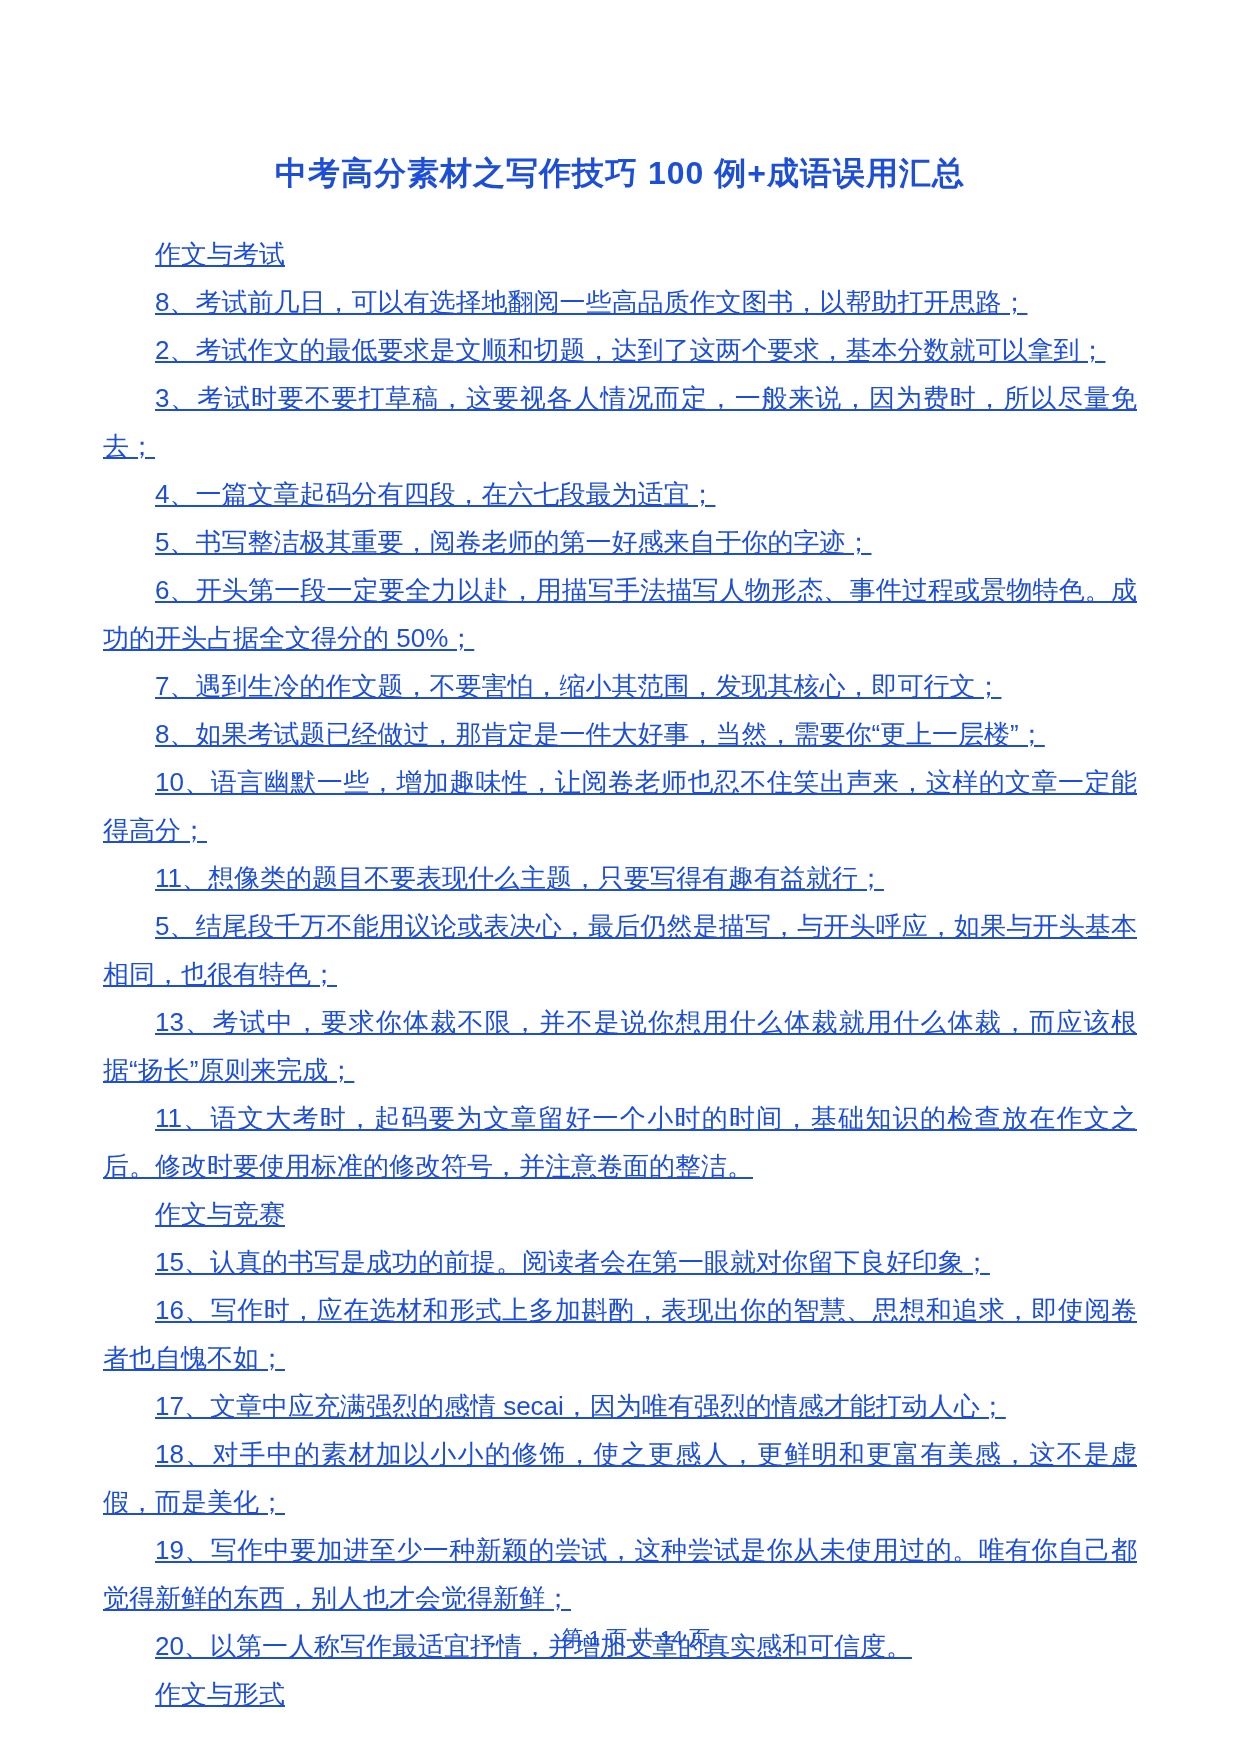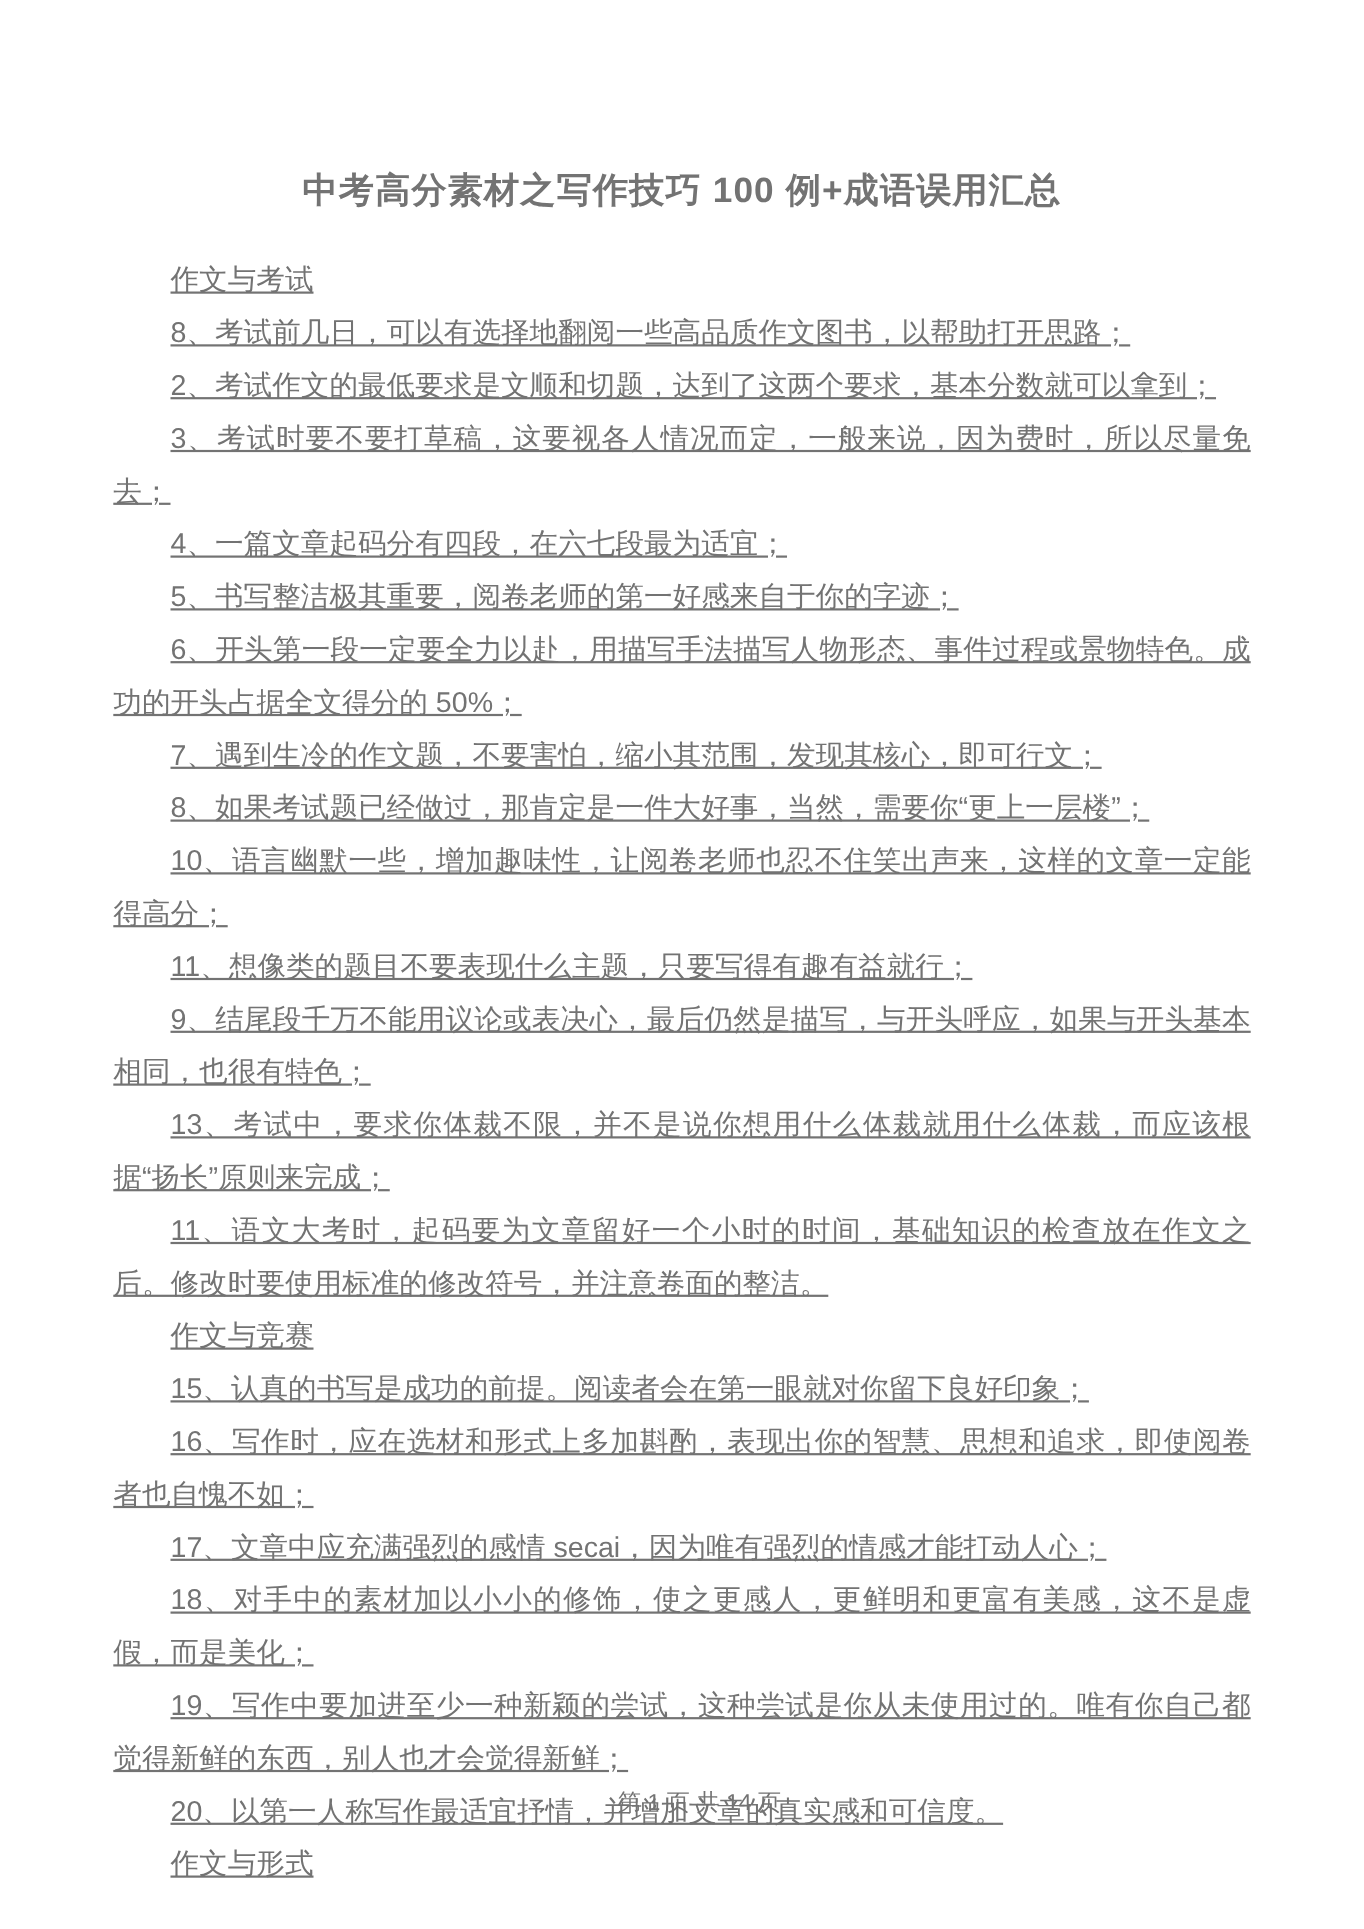--- a/index.html
+++ b/index.html
@@ -7,21 +7,21 @@
     padding: 0;
     background: #ffffff;
   }
   .page {
     position: relative;
     width: 1240px;
     height: 1754px;
     background: #ffffff;
     overflow: hidden;
     font-family: "Liberation Sans", sans-serif;
-    color: #737373;
+    color: #1d4ed8;
   }
   .doc-title {
     position: absolute;
     top: 152px;
     left: 0;
     width: 100%;
     text-align: center;
     font-size: 32px;
     font-weight: bold;
     letter-spacing: 1px;
@@ -64,21 +64,21 @@
       <p>8、考试前几日，可以有选择地翻阅一些高品质作文图书，以帮助打开思路；</p>
       <p>2、考试作文的最低要求是文顺和切题，达到了这两个要求，基本分数就可以拿到；</p>
       <p>3、考试时要不要打草稿，这要视各人情况而定，一般来说，因为费时，所以尽量免去；</p>
       <p>4、一篇文章起码分有四段，在六七段最为适宜；</p>
       <p>5、书写整洁极其重要，阅卷老师的第一好感来自于你的字迹；</p>
       <p>6、开头第一段一定要全力以赴，用描写手法描写人物形态、事件过程或景物特色。成功的开头占据全文得分的 50%；</p>
       <p>7、遇到生冷的作文题，不要害怕，缩小其范围，发现其核心，即可行文；</p>
       <p>8、如果考试题已经做过，那肯定是一件大好事，当然，需要你“更上一层楼”；</p>
       <p>10、语言幽默一些，增加趣味性，让阅卷老师也忍不住笑出声来，这样的文章一定能得高分；</p>
       <p>11、想像类的题目不要表现什么主题，只要写得有趣有益就行；</p>
-      <p>9、结尾段千万不能用议论或表决心，最后仍然是描写，与开头呼应，如果与开头基本相同，也很有特色；</p>
+      <p>5、结尾段千万不能用议论或表决心，最后仍然是描写，与开头呼应，如果与开头基本相同，也很有特色；</p>
       <p>13、考试中，要求你体裁不限，并不是说你想用什么体裁就用什么体裁，而应该根据“扬长”原则来完成；</p>
       <p>11、语文大考时，起码要为文章留好一个小时的时间，基础知识的检查放在作文之后。修改时要使用标准的修改符号，并注意卷面的整洁。</p>
       <p>作文与竞赛</p>
       <p>15、认真的书写是成功的前提。阅读者会在第一眼就对你留下良好印象；</p>
       <p>16、写作时，应在选材和形式上多加斟酌，表现出你的智慧、思想和追求，即使阅卷者也自愧不如；</p>
       <p>17、文章中应充满强烈的感情 secai，因为唯有强烈的情感才能打动人心；</p>
       <p>18、对手中的素材加以小小的修饰，使之更感人，更鲜明和更富有美感，这不是虚假，而是美化；</p>
       <p>19、写作中要加进至少一种新颖的尝试，这种尝试是你从未使用过的。唯有你自己都觉得新鲜的东西，别人也才会觉得新鲜；</p>
       <p>20、以第一人称写作最适宜抒情，并增加文章的真实感和可信度。</p>
       <p>作文与形式</p>

